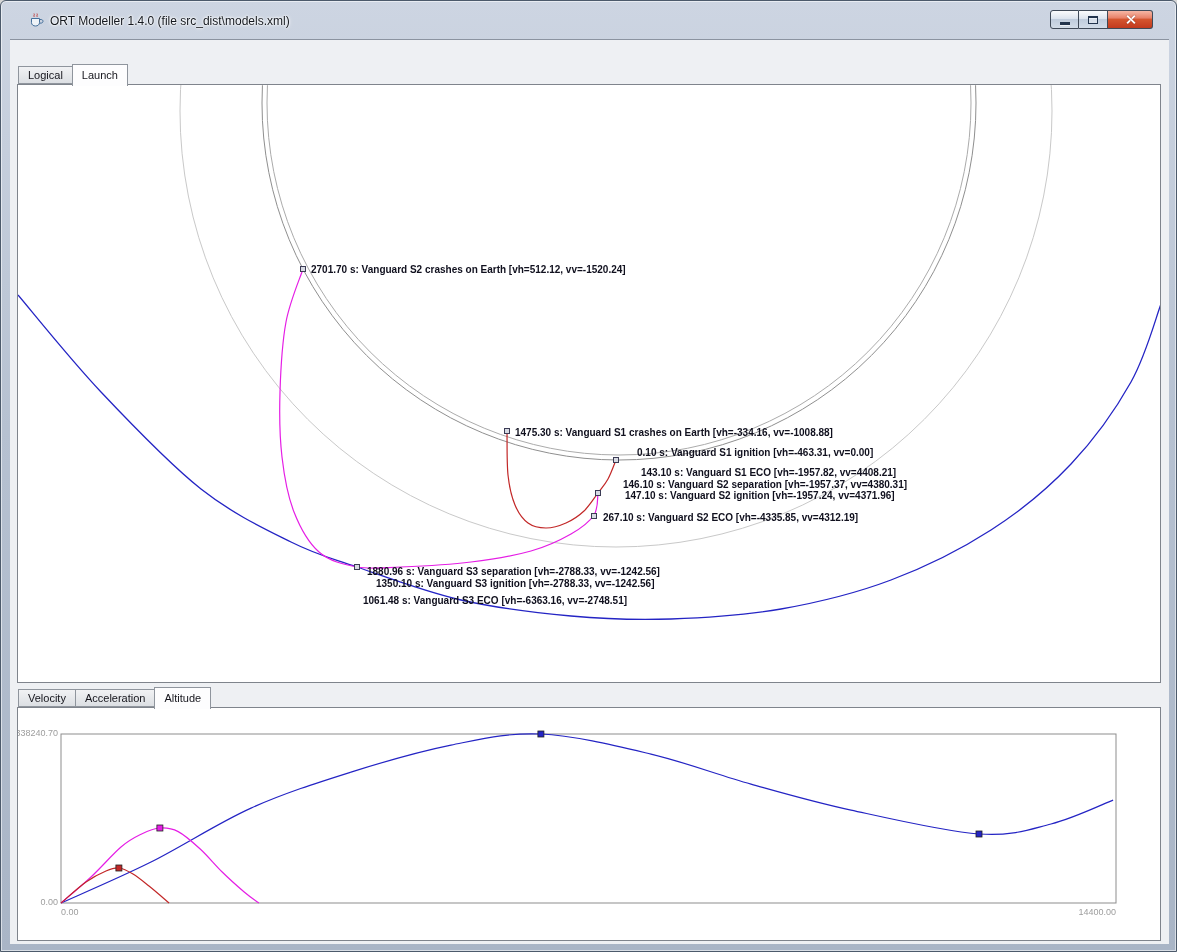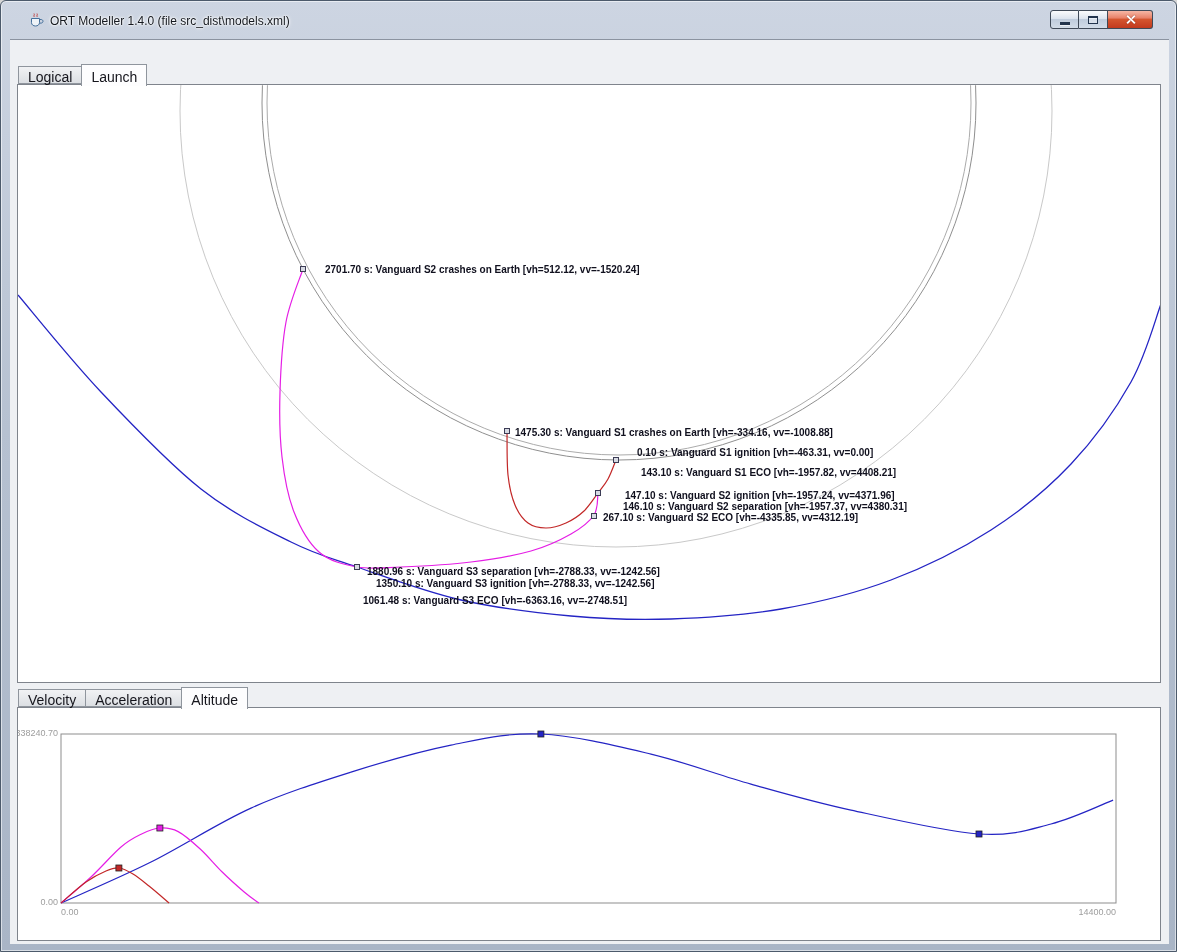--- a/index.html
+++ b/index.html
@@ -49,21 +49,21 @@
     background:linear-gradient(#fcfdfd,#f1f3f6);border-bottom:1px solid #d8dbdf;
     display:flex;align-items:center;padding-left:5px;font-size:12px;color:#111;
   }
   .menu-item{padding:2px 8px;}
   .tabstrip{position:absolute;display:flex;align-items:flex-end;z-index:10;}
   .tabstrip.top{left:8px;top:22px;height:22px;}
   .tabstrip.bottom{left:8px;top:646px;height:21px;}
   .tab{
     box-sizing:border-box;border:1px solid #8f959d;margin-right:-1px;position:relative;
     background:linear-gradient(#f1f2f4,#dcdfe3);
-    font-size:14px;color:#15151c;height:18px;padding:2px 9px 12px;white-space:nowrap;
+    font-size:11px;color:#15151c;height:18px;padding:2px 9px 12px;white-space:nowrap;
   }
   .tab.active{
     background:#fdfdfe;height:22px;margin-bottom:-2px;border-bottom:0;padding-top:4px;z-index:11;
   }
   .orbit-canvas{
     position:absolute;left:7px;top:44px;width:1142px;height:597px;
     background:#fff;border:1px solid #7f848c;overflow:hidden;
   }
   #orbit-svg{display:block;}
   #orbit-labels{position:absolute;left:0;top:0;width:100%;height:100%;}
@@ -117,25 +117,25 @@
           <path d="M 597 491 C 596.3 494.7 597.5 506.2 593 513 C 588.5 519.8 580.5 526.0 570 532 C 559.5 538.0 546.7 544.3 530 549 C 513.3 553.7 491.7 557.3 470 560 C 448.3 562.7 419.0 564.2 400 565 C 381.0 565.8 369.7 567.5 356 565 C 342.3 562.5 328.5 559.2 318 550 C 307.5 540.8 299.2 525.8 293 510 C 286.8 494.2 283.3 475.0 281 455 C 278.7 435.0 278.3 412.5 279 390 C 279.7 367.5 281.2 340.5 285 320 C 288.8 299.5 299.2 275.8 302 267" fill="none" stroke="#e51ee5" stroke-width="1.2"></path>
           <path d="M 615 458 C 613.7 461.2 610.0 471.5 607 477 C 604.0 482.5 601.0 485.7 597 491 C 593.0 496.3 588.3 504.0 583 509 C 577.7 514.0 571.3 518.2 565 521 C 558.7 523.8 551.3 526.0 545 526 C 538.7 526.0 532.2 524.8 527 521 C 521.8 517.2 517.3 511.0 514 503 C 510.7 495.0 508.3 485.3 507 473 C 505.7 460.7 506.2 436.3 506 429" fill="none" stroke="#c22727" stroke-width="1.2"></path>
           <rect x="299.5" y="264.5" width="5" height="5" fill="#d7dae3" stroke="#3c3c55" stroke-width="1"></rect>
           <rect x="503.5" y="426.5" width="5" height="5" fill="#d7dae3" stroke="#3c3c55" stroke-width="1"></rect>
           <rect x="612.5" y="455.5" width="5" height="5" fill="#d7dae3" stroke="#3c3c55" stroke-width="1"></rect>
           <rect x="594.5" y="488.5" width="5" height="5" fill="#d7dae3" stroke="#3c3c55" stroke-width="1"></rect>
           <rect x="590.5" y="511.5" width="5" height="5" fill="#d7dae3" stroke="#3c3c55" stroke-width="1"></rect>
           <rect x="353.5" y="562.5" width="5" height="5" fill="#d7dae3" stroke="#3c3c55" stroke-width="1"></rect>
         </svg>
       <div id="orbit-labels">
-          <div class="event-label" style="left: 307px; top: 179px; text-align: center;">2701.70 s: Vanguard S2 crashes on Earth [vh=512.12, vv=-1520.24]</div>
+          <div class="event-label" style="left: 293px; top: 179px; text-align: center;">2701.70 s: Vanguard S2 crashes on Earth [vh=512.12, vv=-1520.24]</div>
           <div class="event-label" style="left: 497px; top: 342px;">1475.30 s: Vanguard S1 crashes on Earth [vh=-334.16, vv=-1008.88]</div>
           <div class="event-label" style="left: 606px; top: 362px; padding-left: 13px;">0.10 s: Vanguard S1 ignition [vh=-463.31, vv=0.00]</div>
           <div class="event-label" style="left: 623px; top: 382px;">143.10 s: Vanguard S1 ECO [vh=-1957.82, vv=4408.21]</div>
-          <div class="event-label" style="left: 605px; top: 416px; text-align: center;">146.10 s: Vanguard S2 separation [vh=-1957.37, vv=4380.31]</div>
+          <div class="event-label" style="left: 605px; top: 394px; text-align: center;">146.10 s: Vanguard S2 separation [vh=-1957.37, vv=4380.31]</div>
           <div class="event-label" style="left: 607px; top: 405px;">147.10 s: Vanguard S2 ignition [vh=-1957.24, vv=4371.96]</div>
           <div class="event-label" style="left: 585px; top: 427px;">267.10 s: Vanguard S2 ECO [vh=-4335.85, vv=4312.19]</div>
           <div class="event-label" style="left: 349px; top: 481px;">1880.96 s: Vanguard S3 separation [vh=-2788.33, vv=-1242.56]</div>
           <div class="event-label" style="left: 358px; top: 493px;">1350.10 s: Vanguard S3 ignition [vh=-2788.33, vv=-1242.56]</div>
           <div class="event-label" style="left: 345px; top: 510px;">1061.48 s: Vanguard S3 ECO [vh=-6363.16, vv=-2748.51]</div>
         </div>
     </div>
 
     <div class="tabstrip top">
       <div class="tab">Logical</div>

